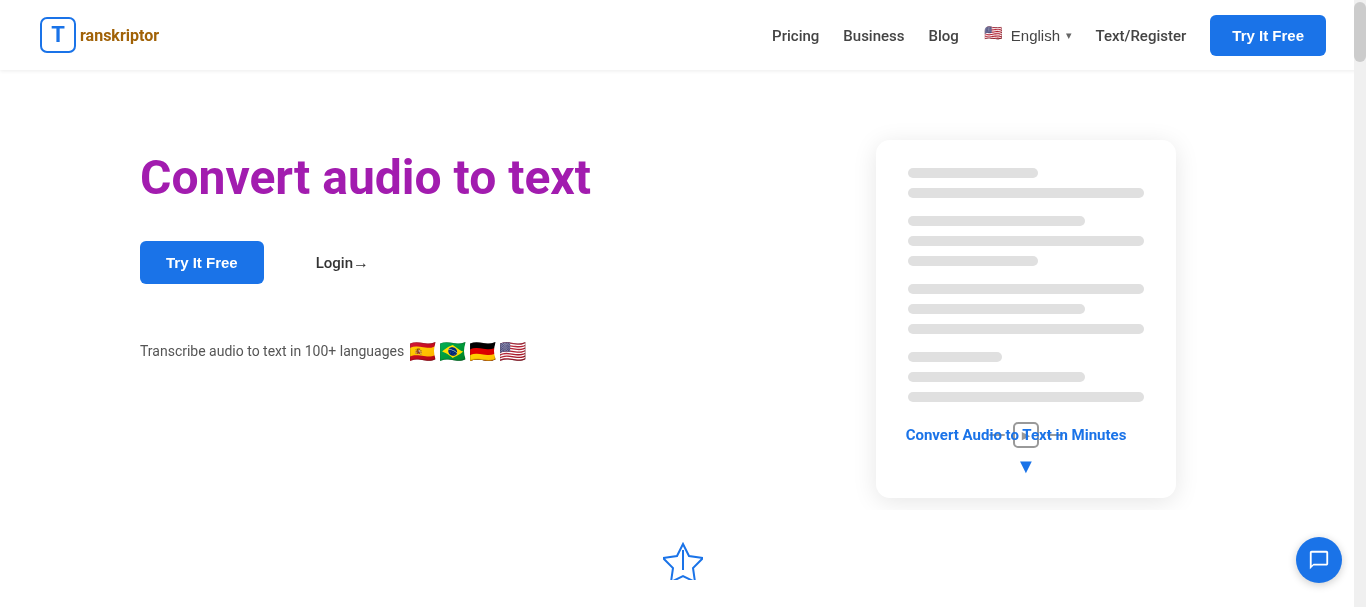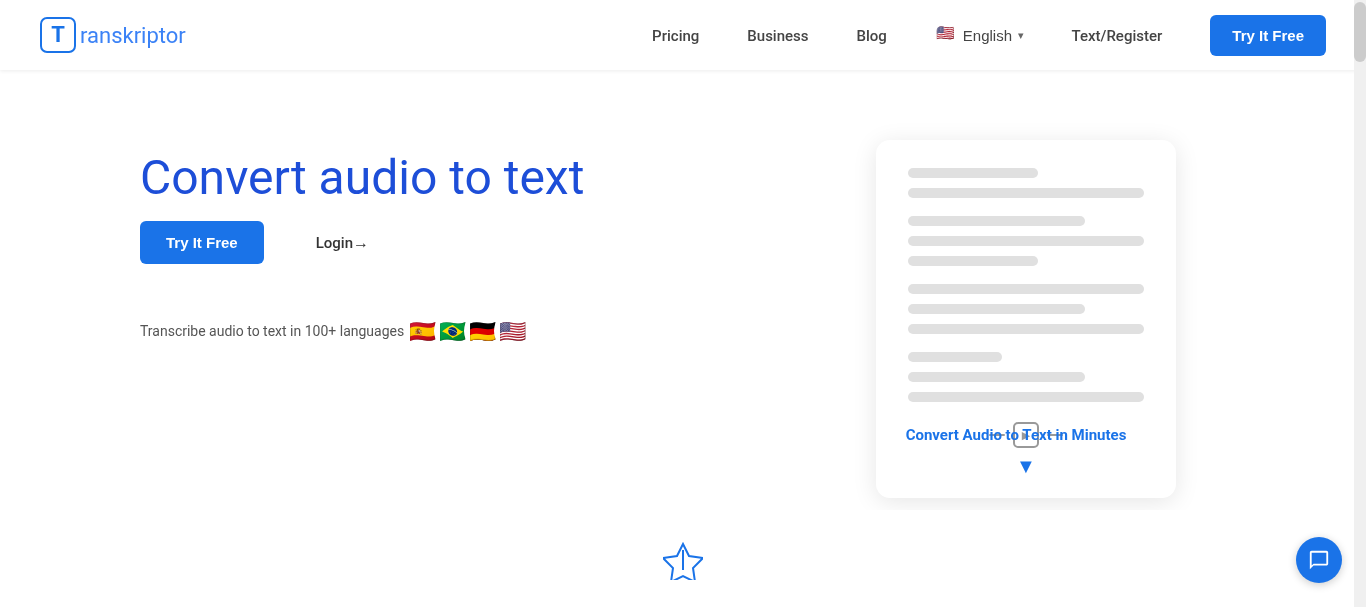--- a/index.html
+++ b/index.html
@@ -34,28 +34,28 @@
       justify-content: center;
       margin-right: 4px;
     }
     .logo-t {
       font-size: 22px;
       font-weight: 700;
       color: #1a73e8;
       line-height: 1;
     }
     .logo-text {
-      font-size: 22px;
-      font-weight: 400;
-      color: #3b82f6;
+      font-size: 16px;
+      font-weight: 700;
+      color: #a16207;
     }
     .nav-links {
       display: flex;
       align-items: center;
-      gap: 48px;
+      gap: 24px;
       list-style: none;
     }
     .nav-links a {
       text-decoration: none;
       color: #444;
       font-size: 15px;
       font-weight: 500;
     }
     .lang-btn {
       display: flex;
@@ -103,24 +103,24 @@
       min-height: 440px;
       background: #fff;
       position: relative;
     }
     .hero-left {
       max-width: 520px;
       padding-top: 20px;
     }
     .hero-title {
       font-size: 48px;
-      font-weight: 400;
-      color: #1d4ed8;
+      font-weight: 700;
+      color: #a21caf;
       line-height: 1.15;
-      margin-bottom: 16px;
+      margin-bottom: 36px;
     }
     .hero-subtitle {
       font-size: 15px;
       color: #555;
       line-height: 1.6;
       margin-bottom: 6px;
     }
     .hero-tagline {
       font-size: 15px;
       color: #555;

